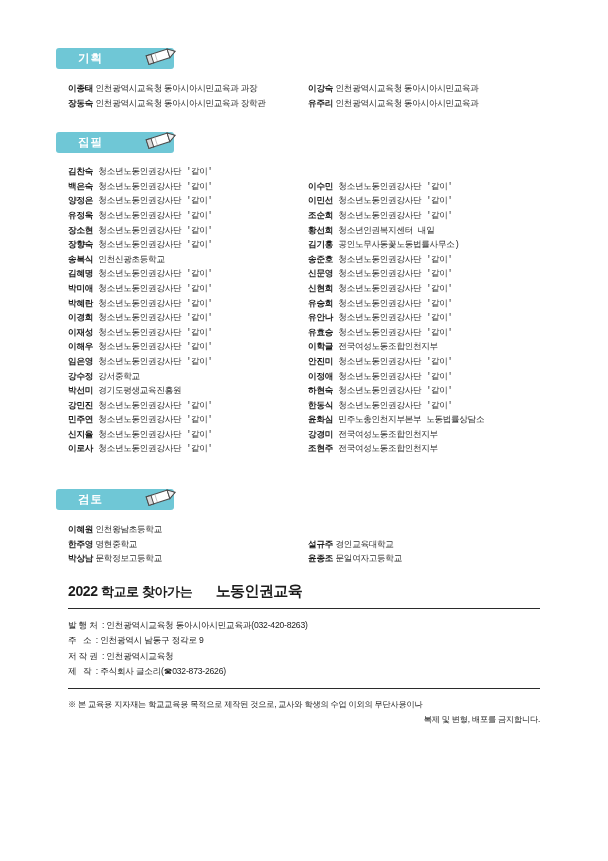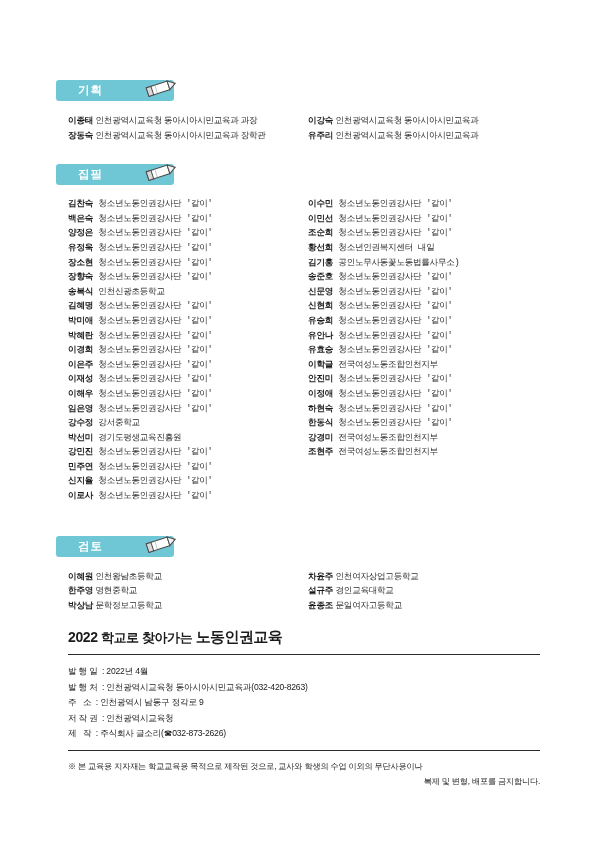--- a/index.html
+++ b/index.html
@@ -13,21 +13,21 @@
     font-family: "Liberation Sans", sans-serif;
     color: #231f20;
     position: relative;
     overflow: hidden;
   }
   .page {
     position: relative;
     width: 608px;
     height: 707px;
     box-sizing: border-box;
-    padding: 80px 56px 40px 56px;
+    padding: 48px 56px 40px 56px;
   }
 
   
   .section-head {
     position: relative;
     width: 130px;
     height: 21px;
     margin-bottom: 12px;
   }
   .pill {
@@ -53,20 +53,21 @@
     left: 86px;
     top: -5px;
     width: 40px;
     height: 26px;
   }
 
   
   .cols {
     display: flex;
     width: 100%;
+    align-items: flex-end;
   }
   .col {
     width: 50%;
     box-sizing: border-box;
   }
   .col.left { padding-left: 12px; }
   .col.right { padding-left: 4px; }
 
   .entry {
     font-size: 8.6px;
@@ -107,20 +108,21 @@
     font-size: 14px;
   }
   .colo-title .sub {
     font-weight: bold;
     font-size: 13px;
   }
   .colo-title .big {
     font-weight: bold;
     font-size: 15px;
     letter-spacing: -0.6px;
+    margin-left: 20px;
   }
   .rule {
     border: 0;
     border-top: 1.1px solid #2b2b2b;
     margin: 0 0 9px 0;
   }
   .colo-line {
     font-size: 8.6px;
     line-height: 15.4px;
     color: #1b1b1b;
@@ -208,21 +210,20 @@
         <div class="entry"><span class="nm">백은숙</span> <span class="af">청소년노동인권강사단 '같이'</span></div>
         <div class="entry"><span class="nm">양정은</span> <span class="af">청소년노동인권강사단 '같이'</span></div>
         <div class="entry"><span class="nm">유정욱</span> <span class="af">청소년노동인권강사단 '같이'</span></div>
         <div class="entry"><span class="nm">장소현</span> <span class="af">청소년노동인권강사단 '같이'</span></div>
         <div class="entry"><span class="nm">장향숙</span> <span class="af">청소년노동인권강사단 '같이'</span></div>
         <div class="entry"><span class="nm">송복식</span> <span class="af">인천신광초등학교</span></div>
         <div class="entry"><span class="nm">김혜명</span> <span class="af">청소년노동인권강사단 '같이'</span></div>
         <div class="entry"><span class="nm">박미애</span> <span class="af">청소년노동인권강사단 '같이'</span></div>
         <div class="entry"><span class="nm">박혜란</span> <span class="af">청소년노동인권강사단 '같이'</span></div>
         <div class="entry"><span class="nm">이경희</span> <span class="af">청소년노동인권강사단 '같이'</span></div>
-        <div class="entry"><span class="nm">이은주</span> <span class="af">청소년노동인권강사단 '같이'</span></div>
         <div class="entry"><span class="nm">이재성</span> <span class="af">청소년노동인권강사단 '같이'</span></div>
         <div class="entry"><span class="nm">이해우</span> <span class="af">청소년노동인권강사단 '같이'</span></div>
         <div class="entry"><span class="nm">임은영</span> <span class="af">청소년노동인권강사단 '같이'</span></div>
         <div class="entry"><span class="nm">강수정</span> <span class="af">강서중학교</span></div>
         <div class="entry"><span class="nm">박선미</span> <span class="af">경기도평생교육진흥원</span></div>
         <div class="entry"><span class="nm">강민진</span> <span class="af">청소년노동인권강사단 '같이'</span></div>
         <div class="entry"><span class="nm">민주연</span> <span class="af">청소년노동인권강사단 '같이'</span></div>
         <div class="entry"><span class="nm">신지율</span> <span class="af">청소년노동인권강사단 '같이'</span></div>
         <div class="entry"><span class="nm">이로사</span> <span class="af">청소년노동인권강사단 '같이'</span></div>
       </div>
@@ -236,20 +237,21 @@
         <div class="entry"><span class="nm">신문영</span> <span class="af">청소년노동인권강사단 '같이'</span></div>
         <div class="entry"><span class="nm">신현희</span> <span class="af">청소년노동인권강사단 '같이'</span></div>
         <div class="entry"><span class="nm">유승희</span> <span class="af">청소년노동인권강사단 '같이'</span></div>
         <div class="entry"><span class="nm">유안나</span> <span class="af">청소년노동인권강사단 '같이'</span></div>
         <div class="entry"><span class="nm">유효승</span> <span class="af">청소년노동인권강사단 '같이'</span></div>
         <div class="entry"><span class="nm">이학글</span> <span class="af">전국여성노동조합인천지부</span></div>
         <div class="entry"><span class="nm">안진미</span> <span class="af">청소년노동인권강사단 '같이'</span></div>
         <div class="entry"><span class="nm">이정애</span> <span class="af">청소년노동인권강사단 '같이'</span></div>
         <div class="entry"><span class="nm">하현숙</span> <span class="af">청소년노동인권강사단 '같이'</span></div>
         <div class="entry"><span class="nm">한동식</span> <span class="af">청소년노동인권강사단 '같이'</span></div>
+        <div class="entry"><span class="nm">윤화심</span> <span class="af">민주노총인천지부본부 노동법률상담소</span></div>
         <div class="entry"><span class="nm">강경미</span> <span class="af">전국여성노동조합인천지부</span></div>
         <div class="entry"><span class="nm">조현주</span> <span class="af">전국여성노동조합인천지부</span></div>
       </div>
     </div>
   </div>
 
   <div class="section sec-geomto">
     <div class="section-head">
       <div class="pill"></div>
       <div class="pill-label">검토</div>
@@ -263,40 +265,35 @@
         </g>
       </svg>
     </div>
     <div class="cols">
       <div class="col left">
         <div class="entry"><span class="nm">이혜원</span> <span class="af">인천왕남초등학교</span></div>
         <div class="entry"><span class="nm">한주영</span> <span class="af">명현중학교</span></div>
         <div class="entry"><span class="nm">박상남</span> <span class="af">문학정보고등학교</span></div>
       </div>
       <div class="col right">
-        <div class="entry"><span class="nm">차윤주</span> <span class="af">인천여자상업고등학교</span></div>
         <div class="entry"><span class="nm">설규주</span> <span class="af">경인교육대학교</span></div>
         <div class="entry"><span class="nm">윤종조</span> <span class="af">문일여자고등학교</span></div>
       </div>
     </div>
   </div>
 
   <div class="colophon">
     <div class="colo-title">
       <span class="yr">2022</span>
       <span class="sub">학교로 찾아가는</span>
       <span class="big">노동인권교육</span>
     </div>
     <hr class="rule">
 
     <div class="colo-line">
-      <span class="k">발행일</span> :
-      <span>2022년 4월</span>
-    </div>
-    <div class="colo-line">
       <span class="k">발행처</span> :
       <span>인천광역시교육청 동아시아시민교육과(032-420-8263)</span>
     </div>
     <div class="colo-line">
       <span class="k">주  소</span> :
       <span>인천광역시 남동구 정각로 9</span>
     </div>
     <div class="colo-line">
       <span class="k">저작권</span> :
       <span>인천광역시교육청</span>

